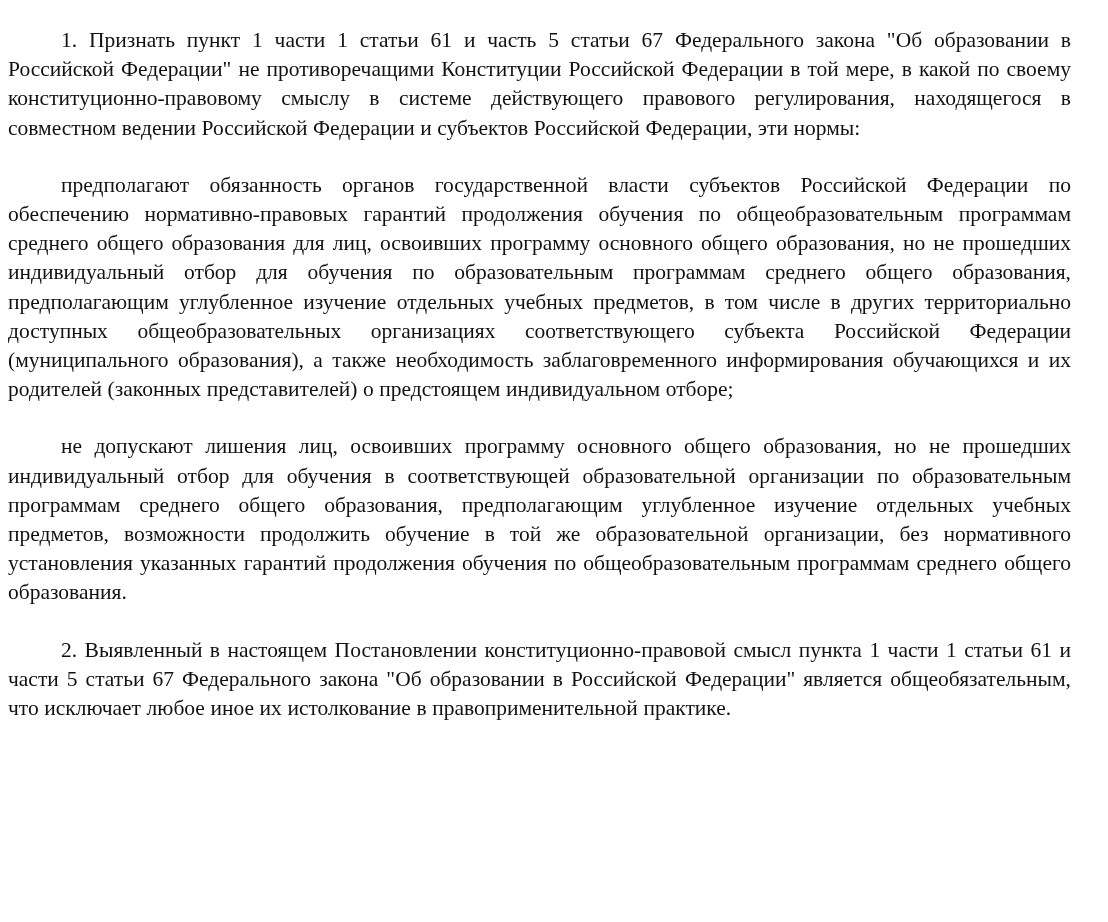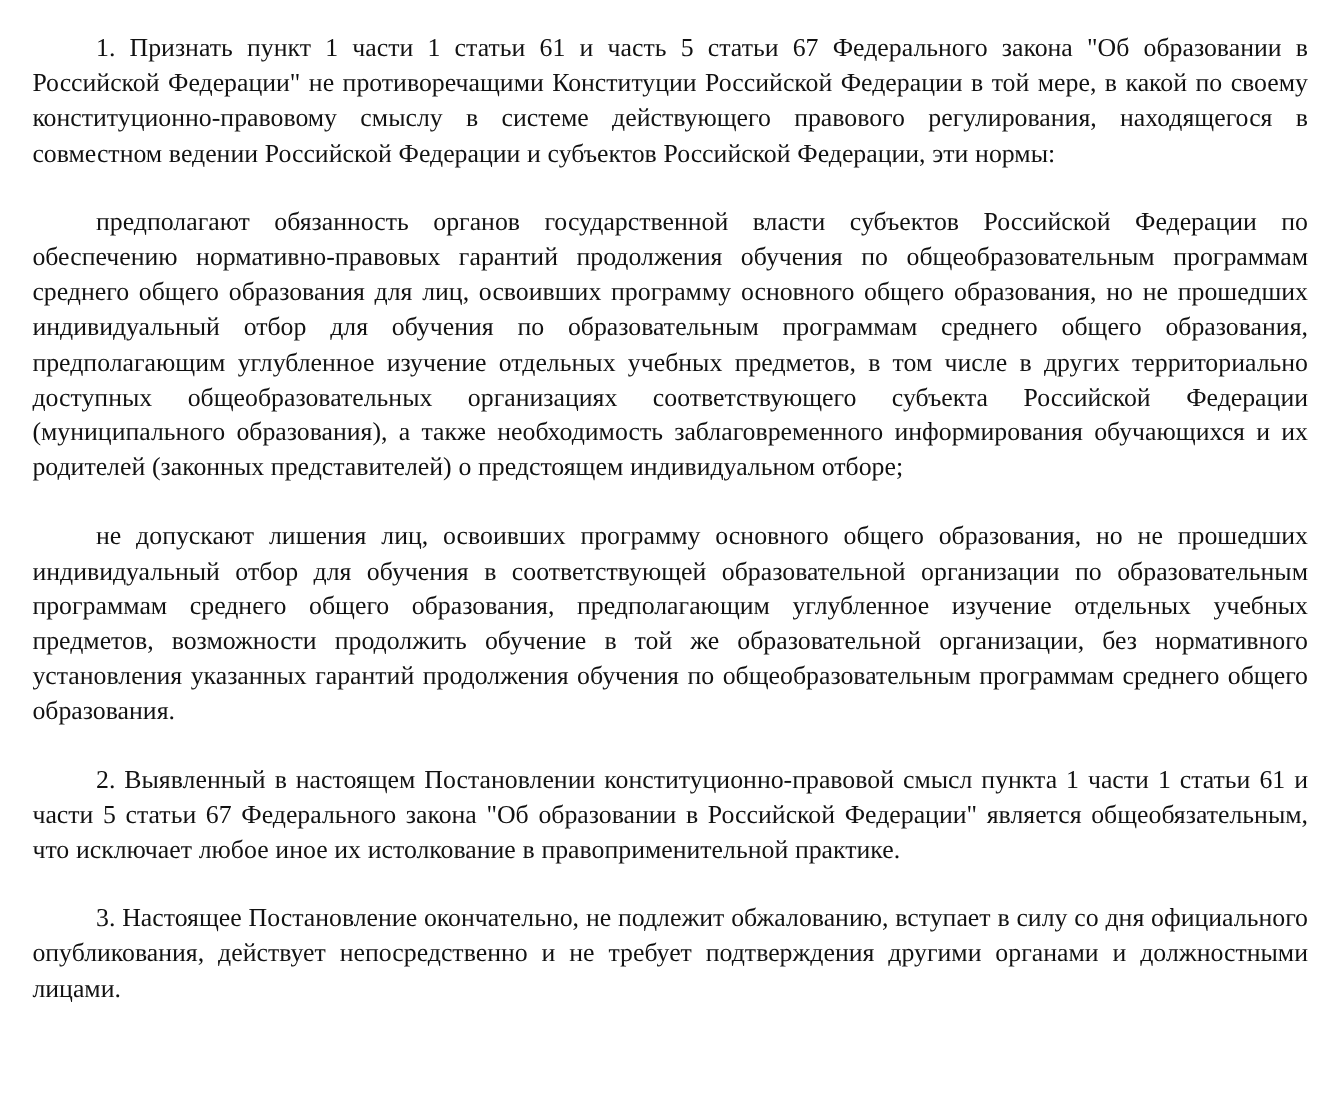--- a/index.html
+++ b/index.html
@@ -12,21 +12,21 @@
     width: 1108px;
     height: 922px;
     overflow: hidden;
     font-family: "Liberation Serif", "DejaVu Serif", serif;
     color: #111111;
   }
   .page {
     box-sizing: border-box;
     width: 1108px;
     height: 922px;
-    padding: 26px 23px 0 27px;
+    padding: 26px 23px 0 8px;
     background: #ffffff;
   }
   .doc-body {
     width: 1063px;
   }
   p.para {
     margin: 0 0 28px 0;
     font-size: 21.5px;
     line-height: 29.2px;
     text-align: justify;
@@ -42,15 +42,14 @@
 </style>
 </head>
 <body style="color: rgb(17, 17, 17); background: rgb(255, 255, 255);">
 
 <div class="page">
   <div class="doc-body">
     <p class="para">1. Признать пункт 1 части 1 статьи 61 и часть 5 статьи 67 Федерального закона "Об образовании в Российской Федерации" не противоречащими Конституции Российской Федерации в той мере, в какой по своему конституционно-правовому смыслу в системе действующего правового регулирования, находящегося в совместном ведении Российской Федерации и субъектов Российской Федерации, эти нормы:</p>
     <p class="para">предполагают обязанность органов государственной власти субъектов Российской Федерации по обеспечению нормативно-правовых гарантий продолжения обучения по общеобразовательным программам среднего общего образования для лиц, освоивших программу основного общего образования, но не прошедших индивидуальный отбор для обучения по образовательным программам среднего общего образования, предполагающим углубленное изучение отдельных учебных предметов, в том числе в других территориально доступных общеобразовательных организациях соответствующего субъекта Российской Федерации (муниципального образования), а также необходимость заблаговременного информирования обучающихся и их родителей (законных представителей) о предстоящем индивидуальном отборе;</p>
     <p class="para">не допускают лишения лиц, освоивших программу основного общего образования, но не прошедших индивидуальный отбор для обучения в соответствующей образовательной организации по образовательным программам среднего общего образования, предполагающим углубленное изучение отдельных учебных предметов, возможности продолжить обучение в той же образовательной организации, без нормативного установления указанных гарантий продолжения обучения по общеобразовательным программам среднего общего образования.</p>
     <p class="para">2. Выявленный в настоящем Постановлении конституционно-правовой смысл пункта 1 части 1 статьи 61 и части 5 статьи 67 Федерального закона "Об образовании в Российской Федерации" является общеобязательным, что исключает любое иное их истолкование в правоприменительной практике.</p>
-    <p class="para">3. Настоящее Постановление окончательно, не подлежит обжалованию, вступает в силу со дня официального опубликования, действует непосредственно и не требует подтверждения другими органами и должностными лицами.</p>
   </div>
 </div>
 
 </body></html>

